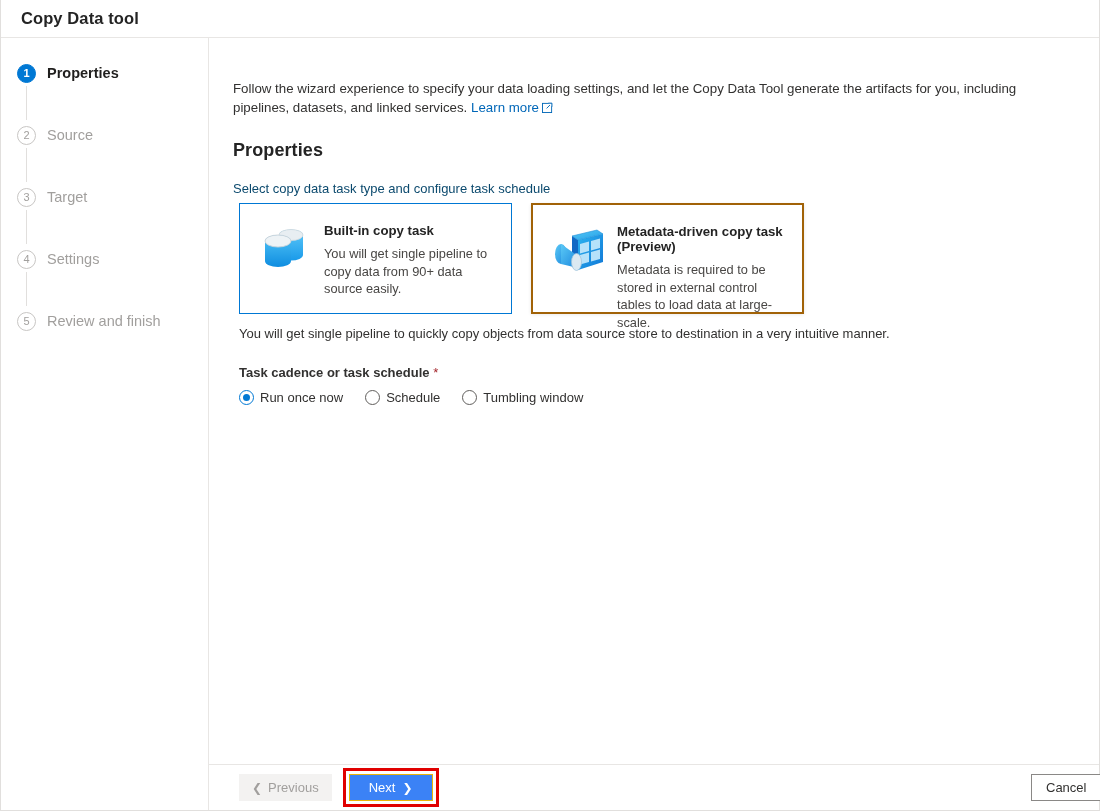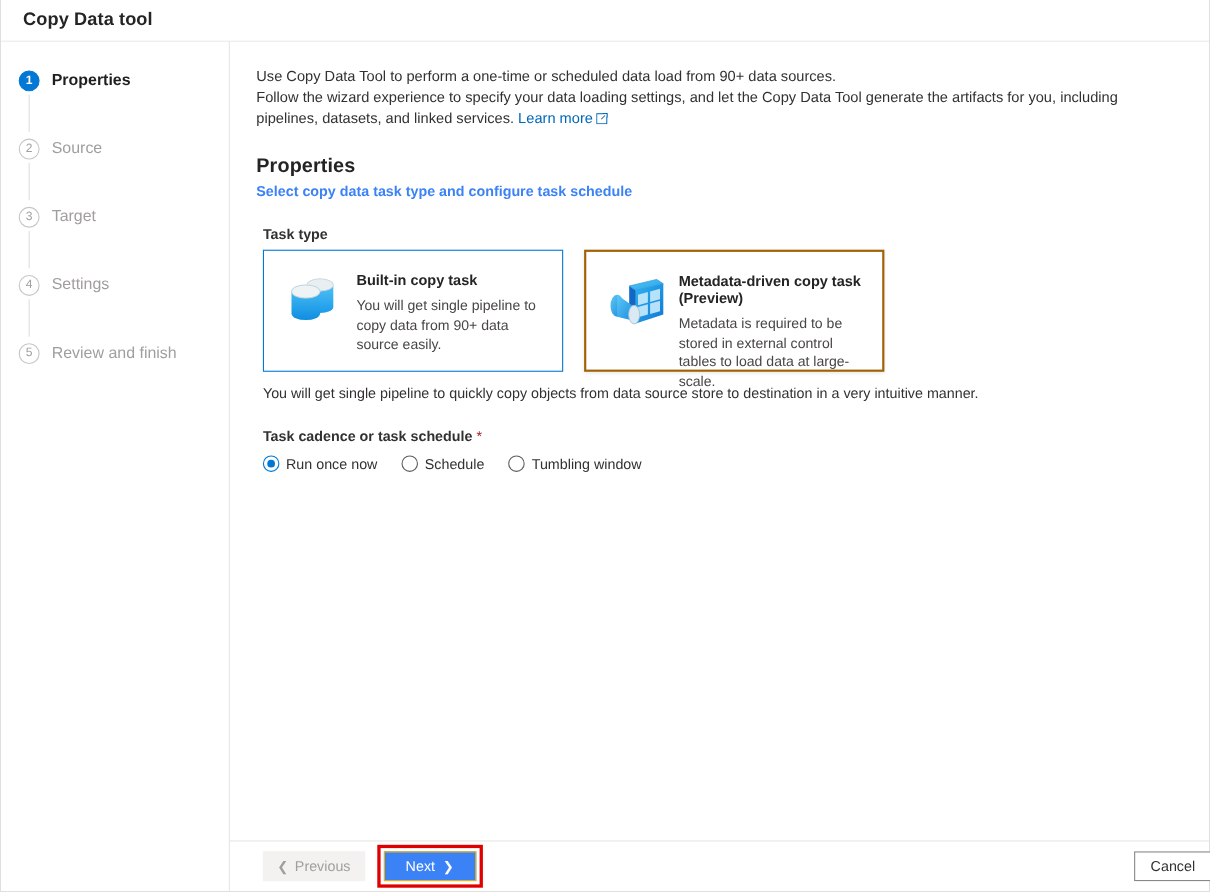--- a/index.html
+++ b/index.html
@@ -148,23 +148,22 @@
 
   h2.section-title {
     font-size: 18px;
     font-weight: 600;
     color: #242424;
     margin: 22px 0 0 0;
     letter-spacing: 0.1px;
   }
   .section-sub {
     font-size: 13px;
-    color: #3b82f6;
-    margin-top: 5px;
-    font-weight: bold;
+    color: #0c4a6e;
+    margin-top: 20px;
   }
 
   .field-label {
     font-size: 13px;
     font-weight: 600;
     color: #323130;
     margin-top: 24px;
     padding-left: 6px;
   }
   .field-label .req { color: #a4262c; font-weight: 400; }
@@ -353,35 +352,32 @@
         <span class="bullet">5</span>
         <span class="label">Review and finish</span>
       </div>
 
     </div>
 
     <div id="main">
       <div id="content">
 
         <div class="intro">
-          <span>Use Copy Data Tool to perform a one-time or scheduled data load from 90+ data sources.</span><br>
+          <br>
           <span>Follow the wizard experience to specify your data loading settings, and let the Copy Data Tool generate the artifacts for you, including pipelines, datasets, and linked services.</span>
           <a href="#">Learn more</a><span class="ext-icon"><svg width="11" height="11" viewBox="0 0 12 12">
                 <rect x="0.5" y="1.5" width="10" height="10" fill="none" stroke="#0067b8" stroke-width="1"></rect>
                 <path d="M5 7 L10.2 1.8" stroke="#0067b8" stroke-width="1" fill="none"></path>
                 <path d="M6.8 1.3 H10.8 V5.3" stroke="#0067b8" stroke-width="1" fill="#ffffff"></path>
               </svg></span>
         </div>
 
         <h2 class="section-title">Properties</h2>
         <div class="section-sub">Select copy data task type and configure task schedule</div>
 
-        <div class="field-label">
-          <span>Task type</span>
-        </div>
 
         <div class="cards">
 
           <div class="card selected">
             <div class="cardicon">
               <svg width="52" height="50" viewBox="0 0 52 50">
                 <defs>
                   <linearGradient id="dbA" x1="0" y1="0" x2="0" y2="1">
                     <stop offset="0" stop-color="#4fc3f7"></stop>
                     <stop offset="1" stop-color="#0f8de0"></stop>

